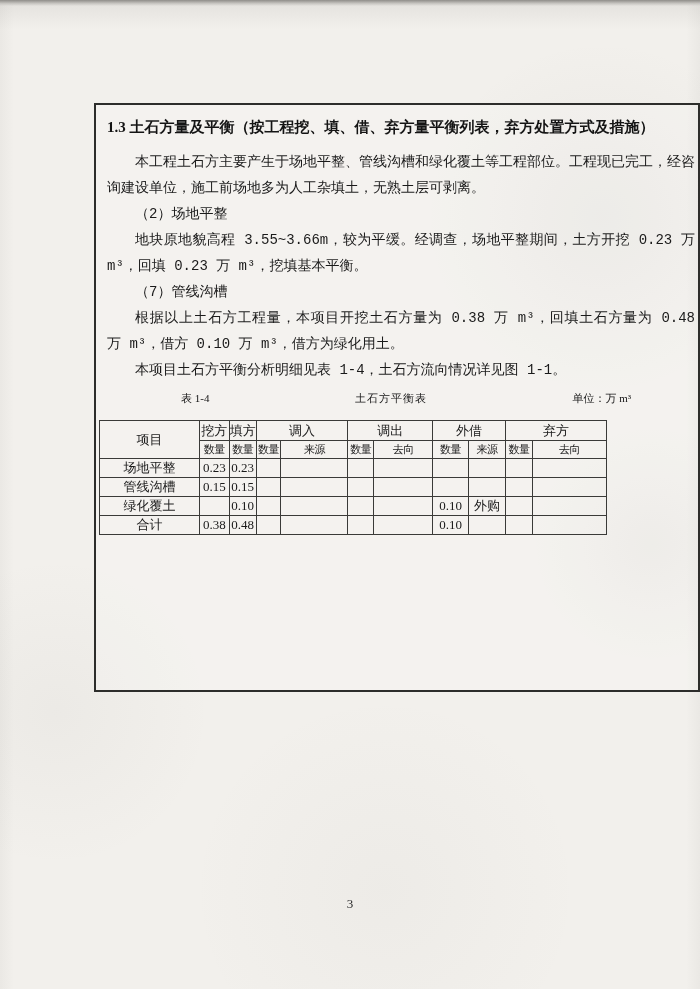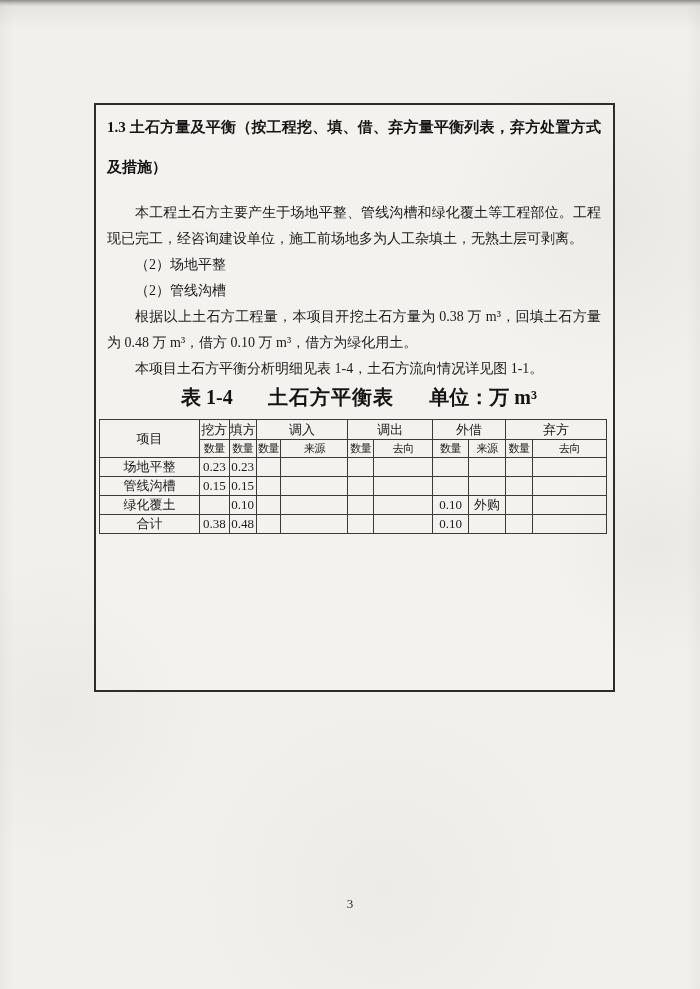--- a/index.html
+++ b/index.html
@@ -20,39 +20,39 @@
       radial-gradient(circle at 8% 72%, rgba(120,118,112,0.05), transparent 16%),
       radial-gradient(circle at 55% 90%, rgba(120,118,112,0.04), transparent 20%),
       linear-gradient(180deg, rgba(90,88,84,0.10), rgba(90,88,84,0.0) 3%),
       linear-gradient(90deg, rgba(90,88,84,0.05), rgba(90,88,84,0.0) 2%, rgba(90,88,84,0.0) 98%, rgba(90,88,84,0.05));
   }
   .scan-top-band {
     position:absolute; left:0; top:0; width:700px; height:6px;
     background:linear-gradient(180deg,#8f8d89 0%, #c9c7c3 60%, rgba(201,199,195,0) 100%);
   }
   .doc-box {
-    position:absolute; left:94px; top:103px; width:521px; height:589px;
+    position:absolute; left:94px; top:103px; width:606px; height:589px;
     border:2px solid #2d2d2b;
-    padding:2px 12px 0 11px;
+    padding:2px 3px 0 11px;
     overflow:hidden;
     background:rgba(255,255,255,0.18);
   }
   .heading {
     font-size:15px; font-weight:bold; line-height:40px;
     text-align:justify; color:#141414;
   }
-  .body-text { margin-top:13px; }
+  .body-text { margin-top:2px;font-family:Liberation Mono, monospace; }
   .body-text p {
     font-size:14px; line-height:26px;
     text-indent:2em; text-align:justify; color:#1a1a1a;
   }
   .caption {
     display:flex; align-items:center; justify-content:space-between;
     padding:0 64px 0 74px; margin-top:4px; height:22px;
-    font-weight:bold; font-size:20px; color:#141414;
+    font-weight:normal; font-size:11px; color:#141414;
   }
   .caption .tbl-title { letter-spacing:1px; }
   table.balance {
     width:508px; margin-left:-8px; margin-top:11px;
     border-collapse:collapse; table-layout:fixed;
   }
   table.balance th, table.balance td {
     border:1px solid #3a3a38;
     font-weight:normal; text-align:center; vertical-align:middle;
     font-size:13px; color:#1a1a1a;
@@ -72,21 +72,22 @@
 
 <div class="paper-texture"></div>
 <div class="scan-top-band"></div>
 
 <div class="doc-box">
   <div class="heading">1.3 土石方量及平衡（按工程挖、填、借、弃方量平衡列表，弃方处置方式及措施）</div>
 
   <div class="body-text">
     <p>本工程土石方主要产生于场地平整、管线沟槽和绿化覆土等工程部位。工程现已完工，经咨询建设单位，施工前场地多为人工杂填土，无熟土层可剥离。</p>
     <p>（2）场地平整</p>
-    <p>（2）管线沟槽</p>
+    <p>地块原地貌高程 3.55~3.66m，较为平缓。经调查，场地平整期间，土方开挖 0.23 万 m³，回填 0.23 万 m³，挖填基本平衡。</p>
+    <p>（7）管线沟槽</p>
     <p>根据以上土石方工程量，本项目开挖土石方量为 0.38 万 m³，回填土石方量为 0.48 万 m³，借方 0.10 万 m³，借方为绿化用土。</p>
     <p>本项目土石方平衡分析明细见表 1-4，土石方流向情况详见图 1-1。</p>
   </div>
 
   <div class="caption">
     <span class="tbl-label">表 1-4</span>
     <span class="tbl-title">土石方平衡表</span>
     <span class="tbl-unit">单位：万 m³</span>
   </div>
 

